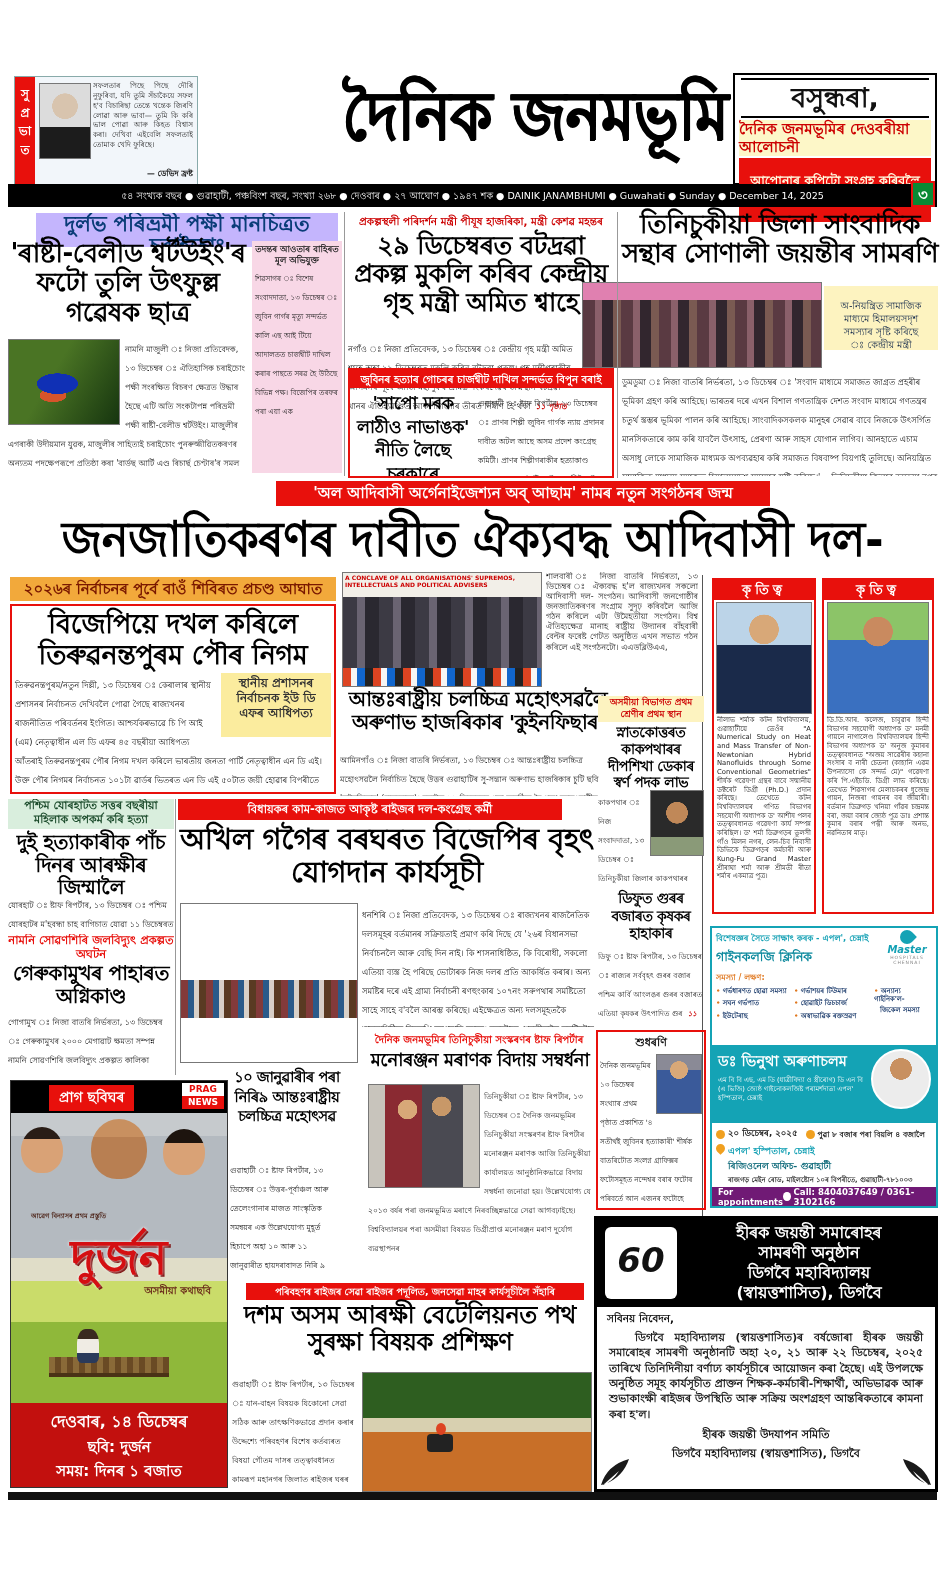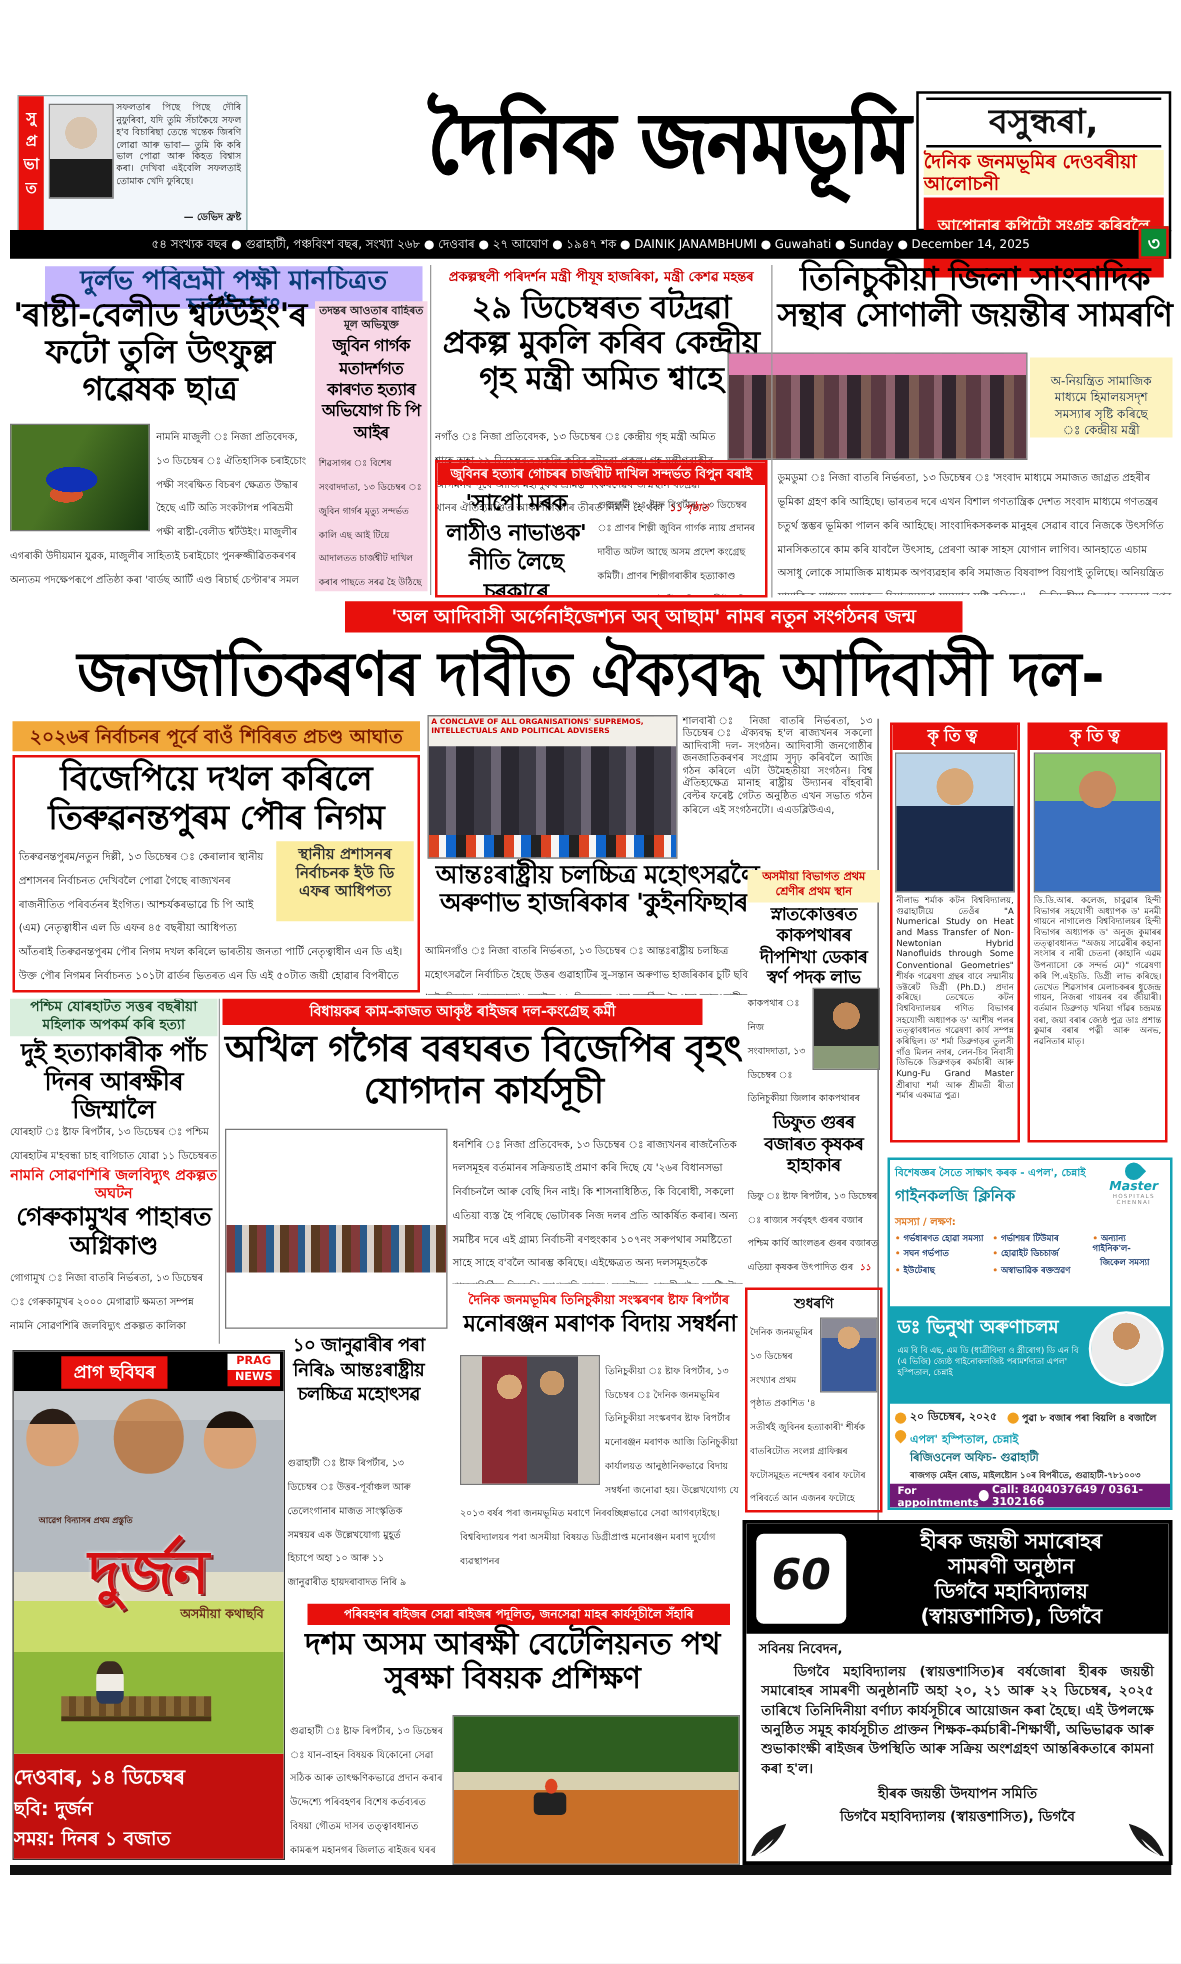--- a/index.html
+++ b/index.html
@@ -48,21 +48,20 @@
   <div class="abs k" style="left:36px;top:213px;width:302px;height:34px;background:#c4b5fd;color:#0a3c78;font-size:21px;line-height:22px">দুৰ্লভ পৰিভ্ৰমী পক্ষী মানচিত্ৰত চৰাইচোং</div>
   <div class="abs h" style="left:8px;top:239px;width:240px;height:96px;font-size:26px">'ৰাষ্টী-বেলীড শ্বৰ্টউইং'ৰ ফটো তুলি উৎফুল্ল গৱেষক ছাত্ৰ</div>
   <div class="abs" style="left:8px;top:337px;width:240px;height:138px;overflow:hidden">
     <div class="ph" style="position:relative;float:left;width:110px;height:84px;margin:2px 5px 2px 0;background:radial-gradient(ellipse 34px 17px at 44% 52%,#1030b5 60%,transparent 61%),radial-gradient(ellipse 22px 11px at 40% 66%,#d6542a 60%,transparent 61%),linear-gradient(120deg,#4a7424 0 40%,#16350f)"></div>
     <span class="b" style="font-size:8px;display:inline">নামনি মাজুলী ঃ নিজা প্ৰতিবেদক, ১৩ ডিচেম্বৰ ঃ ঐতিহাসিক চৰাইচোং পক্ষী সংৰক্ষিত বিচৰণ ক্ষেত্ৰত উদ্ধাৰ হৈছে এটি অতি সংকটাপন্ন পৰিভ্ৰমী পক্ষী ৰাষ্টী-বেলীড শ্বৰ্টউইং। মাজুলীৰ এগৰাকী উদীয়মান যুৱক, মাজুলীৰ সাহিত্যই চৰাইচোং পুনৰুজ্জীৱিতকৰণৰ অন্যতম পদক্ষেপৰূপে প্ৰতিষ্ঠা কৰা 'বাৰ্ডছ আৰ্টি এণ্ড ৰিচাৰ্ছ চেণ্টাৰ'ৰ সমল ব্যক্তি</span>
     
   </div>
 
   <div class="abs" style="left:252px;top:241px;width:90px;height:232px;background:#f8d7e6;padding:3px;box-sizing:border-box;overflow:hidden">
     <div class="k" style="font-size:8.6px;line-height:1.3;color:#222">তদন্তৰ আওতাৰ বাহিৰত মূল অভিযুক্ত</div>
-    <div class="h" style="font-size:13px;line-height:1.32;margin:3px 0">জুবিন গাৰ্গক মতাদৰ্শগত কাৰণত হত্যাৰ অভিযোগ চি পি আইৰ</div>
     <span class="b" style="font-size:7.2px;display:inline">শিৱসাগৰ ঃ বিশেষ সংবাদদাতা, ১৩ ডিচেম্বৰ ঃ জুবিন গাৰ্গৰ মৃত্যু সন্দৰ্ভত কালি এছ আই টিয়ে আদালতত চাৰ্জশ্বীট দাখিল কৰাৰ পাছতে সৰৱ হৈ উঠিছে বিভিন্ন পক্ষ। বিজেপিৰ তৰফৰ পৰা এয়া এক</span>
     
   </div>
 
   <div class="abs k" style="left:348px;top:214px;width:266px;height:16px;color:#c00;font-size:10.5px">প্ৰকল্পস্থলী পৰিদৰ্শন মন্ত্ৰী পীযূষ হাজৰিকা, মন্ত্ৰী কেশৱ মহন্তৰ</div>
   <div class="abs h" style="left:348px;top:232px;width:266px;height:102px;font-size:25px">২৯ ডিচেম্বৰত বটদ্ৰৱা প্ৰকল্প মুকলি কৰিব কেন্দ্ৰীয় গৃহ মন্ত্ৰী অমিত শ্বাহে</div>
   <div class="abs" style="left:348px;top:337px;width:230px;height:128px;overflow:hidden">
     <span class="b" style="font-size:8.3px;display:inline">নগাঁও ঃ নিজা প্ৰতিবেদক, ১৩ ডিচেম্বৰ ঃ কেন্দ্ৰীয় গৃহ মন্ত্ৰী অমিত শ্বাহে অহা ২৯ ডিচেম্বৰত মুকলি কৰিব বটদ্ৰৱা প্ৰকল্প। গৃহ মন্ত্ৰীগৰাকীৰ আগমনৰ পূৰ্বে আজি মহাপুৰুষ শ্ৰীমন্ত শংকৰদেৱৰ জন্মস্থান বটদ্ৰৱা থানৰ ঐতিহ্যমণ্ডিত আকাশীগংগাৰ তীৰত নিৰ্মাণ হৈ থকা</span>
     <span class="more" style="font-size:7.8px">১১ পৃষ্ঠাত</span>
   </div>
@@ -261,21 +260,21 @@
     <div style="position:relative;height:290px;background:linear-gradient(#c6cacd 0 8%,#b4bac0 8% 50%,#e0ddc8 50% 58%,#cadc6a 58% 72%,#8fb83a 72%)">
       <div class="face" style="left:10px;top:14px;width:42px;height:46px"></div>
       <div class="face" style="left:80px;top:6px;width:56px;height:60px;background:linear-gradient(#c89060 0 30%,#b87f52 30%)"></div>
       <div class="face" style="left:152px;top:16px;width:42px;height:46px;background:linear-gradient(#1d140e 0 30%,#d9a276 30%)"></div>
       <div style="position:absolute;left:20px;top:98px;font-size:6.5px;font-weight:bold;color:#4a2014">আৱেগ বিন্যাসৰ প্ৰথম প্ৰস্তুতি</div>
       <div style="position:absolute;left:0;top:108px;width:100%;text-align:center;font-size:48px;font-weight:800;color:#d40f12;text-shadow:0 0 3px #fff,2px 2px 0 #7a0a0a">দুৰ্জন</div>
       <div style="position:absolute;right:16px;top:170px;font-size:10px;font-weight:bold;color:#6a2a1a">অসমীয়া কথাছবি</div>
       <div style="position:absolute;left:38px;bottom:26px;width:120px;height:16px;background:repeating-linear-gradient(90deg,#8a6a38 0 6px,#6a4a24 6px 12px);border-bottom:4px solid #4a3216"></div>
       <div style="position:absolute;left:66px;bottom:40px;width:22px;height:34px;background:linear-gradient(#3a2a20 0 30%,#f0ece4 30% 70%,#2a3a5a 70%);border-radius:40% 40% 20% 20%"></div>
     </div>
-    <div style="background:#c2100e;color:#fff;text-align:left;height:86px;padding-top:6px;box-sizing:border-box">
+    <div style="background:#c2100e;color:#fff;text-align:center;height:86px;padding-top:6px;box-sizing:border-box">
       <div style="font-size:16px;font-weight:800;line-height:1.6">দেওবাৰ, ১৪ ডিচেম্বৰ</div>
       <div style="font-size:15px;font-weight:800;line-height:1.6">ছবি: দুৰ্জন</div>
       <div style="font-size:15px;font-weight:800;line-height:1.6">সময়: দিনৰ ১ বজাত</div>
     </div>
   </div>
 
   <div class="abs" style="left:594px;top:1216px;width:344px;height:276px;border:3px solid #000;box-sizing:border-box;overflow:hidden;background:#fff">
     <div style="position:relative;background:#000;color:#fff;height:88px">
       <div style="position:absolute;left:8px;top:8px;width:72px;height:72px;background:#fff;color:#111;border-radius:6px;text-align:center;font-weight:800;font-size:34px;line-height:66px;font-style:italic">60</div>
       <div class="prelines" style="margin-left:86px;padding-top:4px;font-size:16px;font-weight:800;text-align:center;line-height:1.25">হীৰক জয়ন্তী সমাৰোহৰ

